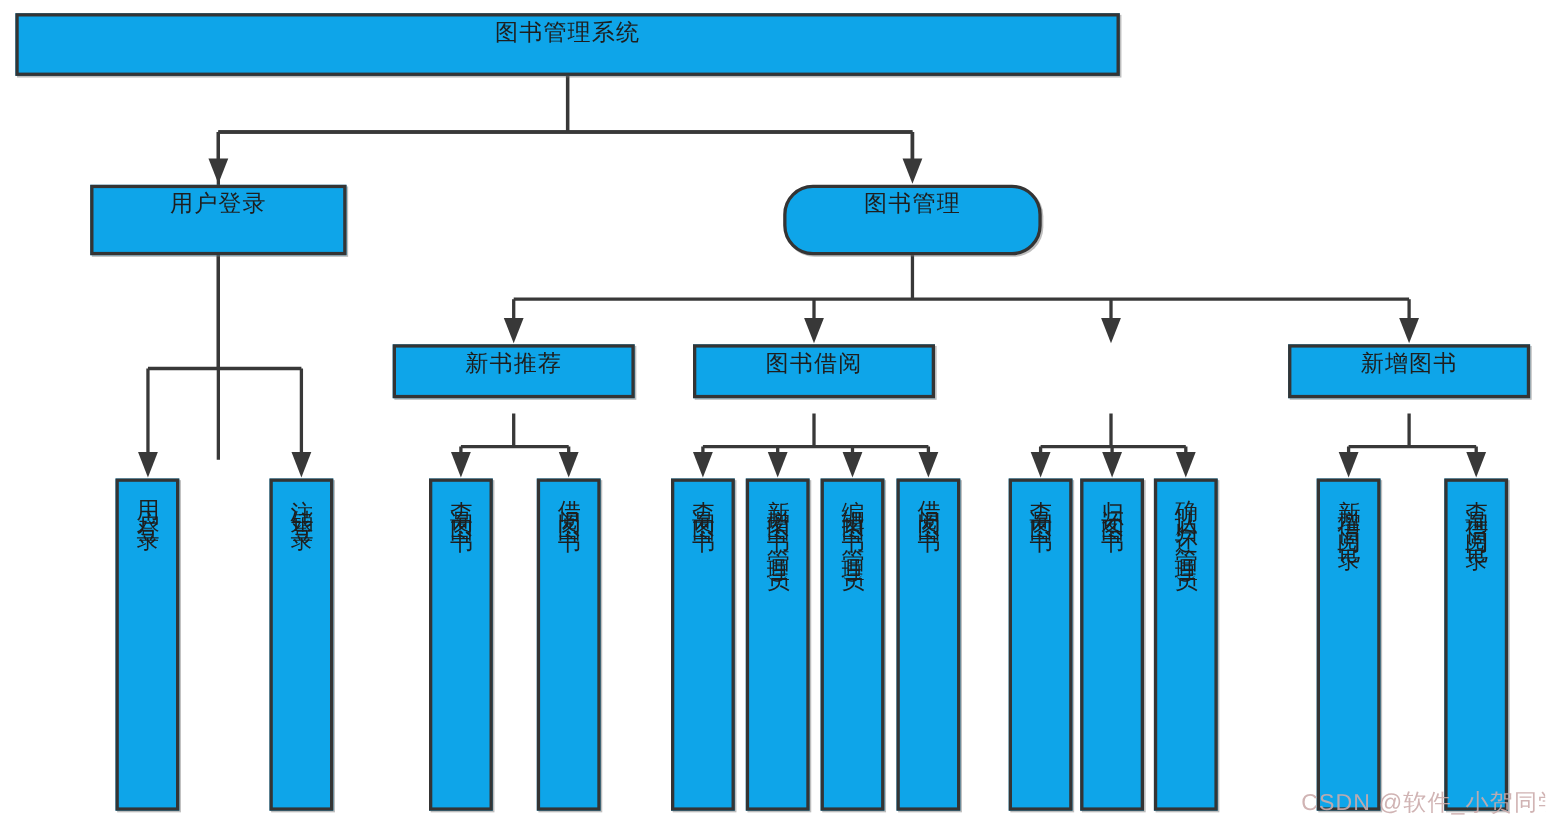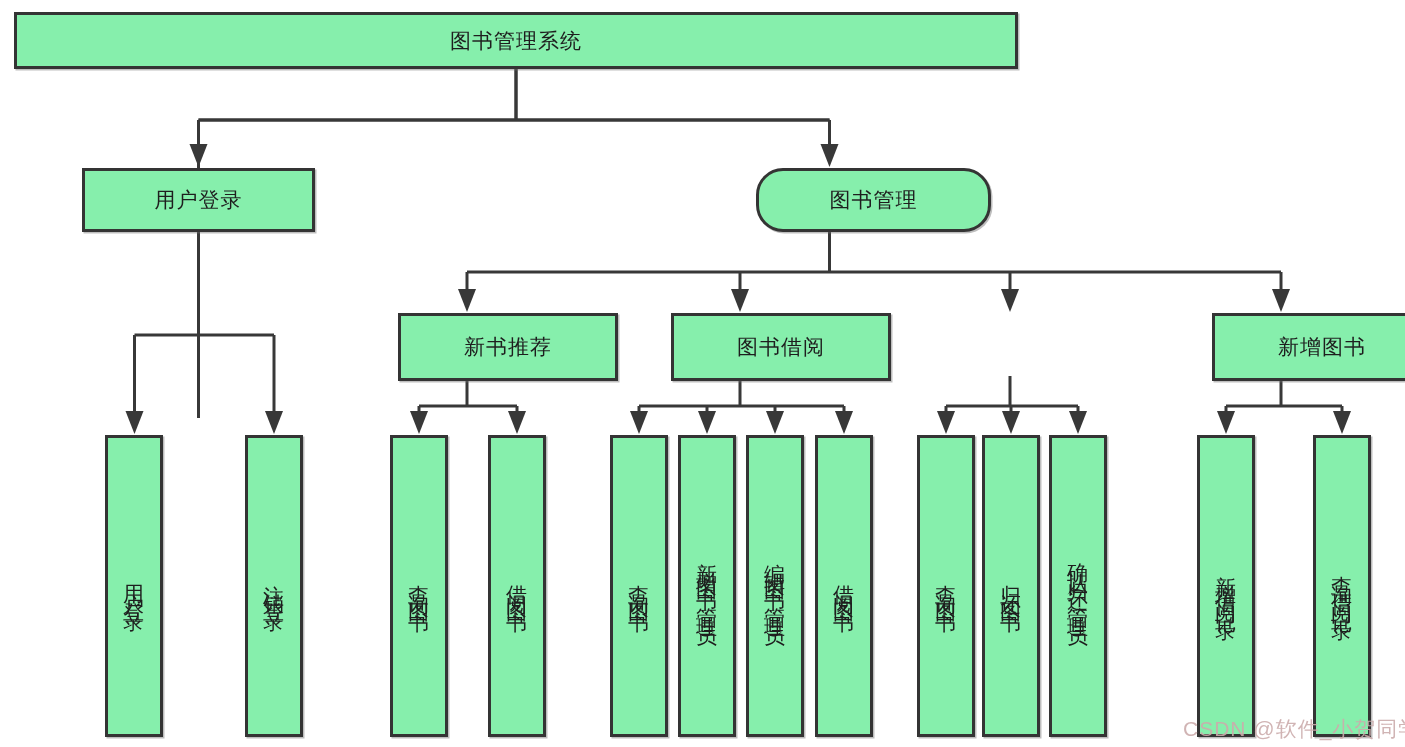--- a/index.html
+++ b/index.html
@@ -18,48 +18,47 @@
   #connector-svg {
     position: absolute;
     left: 0;
     top: 0;
     width: 1405px;
     height: 747px;
   }
   .node {
     position: absolute;
     box-sizing: border-box;
-    background: #86efac;
+    background: #0ea5e9;
     border: 3px solid #343434;
     box-shadow: 1.5px 1.5px 0 rgba(110,110,110,0.45);
     color: #1e1e1e;
     display: flex;
-    align-items: center;
     justify-content: center;
   }
   .hbox {
     font-size: 21px;
     letter-spacing: 1px;
     white-space: nowrap;
   }
   .vbox .vtext {
     writing-mode: vertical-rl;
     text-orientation: mixed;
     font-size: 21px;
     line-height: 1;
     letter-spacing: 9px;
     white-space: nowrap;
   }
   
   .n-root  { left: 14px;   top: 12px;  width: 1004px; height: 57px; }
   
   .n-l2-0  { left: 82px;   top: 168px; width: 233px;  height: 64px; }
-  .n-l2-1  { left: 756px;  top: 168px; width: 235px;  height: 64px; border-radius: 27px; }
-  
-  .l3 { top: 313px; width: 220px; height: 68px; margin-left: 41px; }
+  .n-l2-1  { left: 712px;  top: 168px; width: 235px;  height: 64px; border-radius: 27px; }
+  
+  .l3 { top: 313px; width: 220px; height: 49px; }
   .n-l3-0 { left: 357px; }
   .n-l3-1 { left: 630px; }
   .n-l3-2 { left: 900px; }
   .n-l3-3 { left: 1171px; }
   
   .l4 { top: 435px; width: 58px; height: 302px; }
   .n-l4-0  { left: 105px; }
   .n-l4-1  { left: 245px; }
   .n-l4-2  { left: 390px; }
   .n-l4-3  { left: 488px; }

